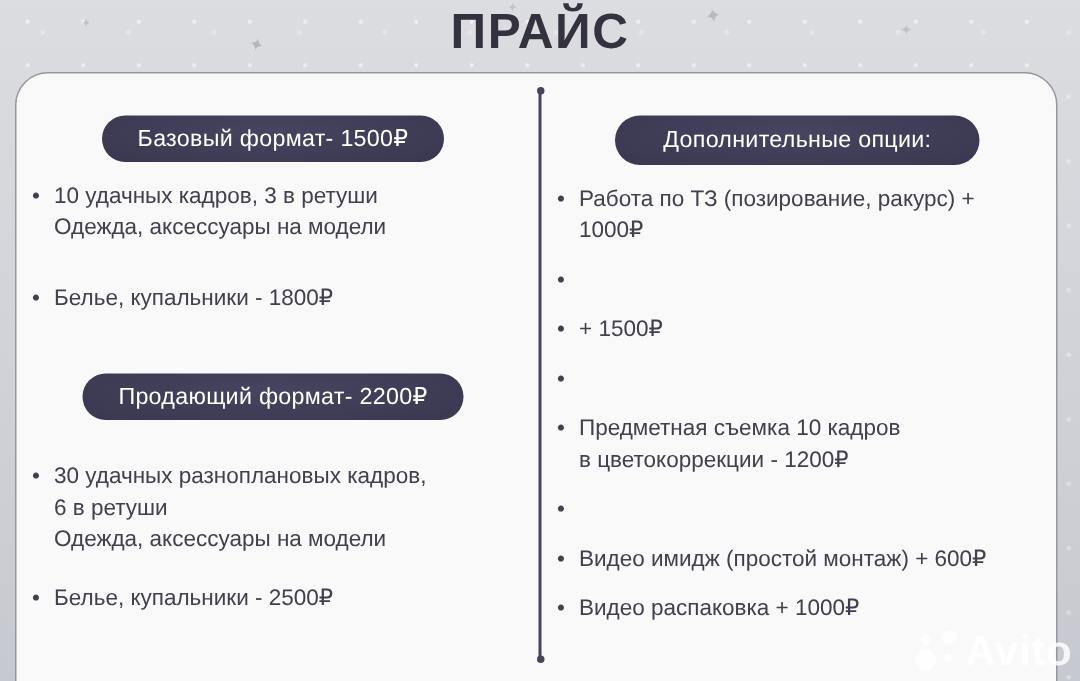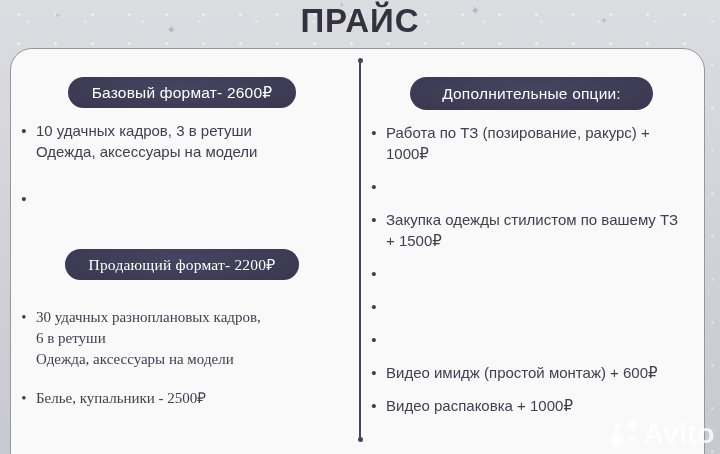--- a/index.html
+++ b/index.html
@@ -81,21 +81,21 @@
   }
   .item .b{
     flex:0 0 auto;
     width:10px;
     text-align:center;
     line-height:21px;
   }
   
   .col-left .badge{margin-bottom:12px;}
   .col-left .item-gap-lg{margin-top:26px;}
-  .sec-2{margin-top:40px;font-family:Liberation Serif, serif;}
+  .sec-2{margin-top:40px;}
   .sec-2 .badge{margin-bottom:27px;}
   .sec-2 .item-gap-md{margin-top:18px;}
   
   .col-right .badge{margin-bottom:2px;padding:6px 32px;}
   .col-right .item{margin-top:12px;}
   .col-right .item:first-of-type{margin-top:0;}
   .watermark{
     position:absolute;
     right:5px;bottom:4px;
     display:flex;
@@ -125,30 +125,33 @@
   <span class="star" style="left:600px;top:16px;font-size:10px;opacity:.35;">✦</span>
   <span class="star" style="left:94px;top:48px;font-size:7px;opacity:.3;">✦</span>
 
   <h1 class="page-title">ПРАЙС</h1>
 
   <div class="card">
     <div class="divider"></div>
 
     <div class="col col-left">
       <section class="sec-1">
-        <div class="badge">Базовый формат- 2600₽</div>
+        <div class="badge">Базовый формат- 1500₽</div>
         <div class="item">
           <span class="b">•</span>
           <div class="lines">
             <div>10 удачных кадров, 3 в ретуши</div>
             <div>Одежда, аксессуары на модели</div>
           </div>
         </div>
         <div class="item item-gap-lg">
           <span class="b">•</span>
+          <div class="lines">
+            <div>Белье, купальники - 1800₽</div>
+          </div>
         </div>
       </section>
 
       <section class="sec-2">
         <div class="badge">Продающий формат- 2200₽</div>
         <div class="item">
           <span class="b">•</span>
           <div class="lines">
             <div>30 удачных разноплановых кадров,</div>
             <div>6 в ретуши</div>
@@ -172,31 +175,34 @@
         <div class="lines">
           <div>Работа по ТЗ (позирование, ракурс) + 1000₽</div>
         </div>
       </div>
       <div class="item">
         <span class="b">•</span>
       </div>
       <div class="item">
         <span class="b">•</span>
         <div class="lines">
-          <div>Закупка одежды стилистом по вашему ТЗ</div>
           <div>+ 1500₽</div>
         </div>
       </div>
       <div class="item">
         <span class="b">•</span>
         <div class="lines">
         </div>
       </div>
       <div class="item">
         <span class="b">•</span>
+        <div class="lines">
+          <div>Предметная съемка  10 кадров</div>
+          <div>в цветокоррекции - 1200₽</div>
+        </div>
       </div>
       <div class="item">
         <span class="b">•</span>
       </div>
       <div class="item">
         <span class="b">•</span>
         <div class="lines">
           <div>Видео имидж (простой монтаж) + 600₽</div>
         </div>
       </div>

